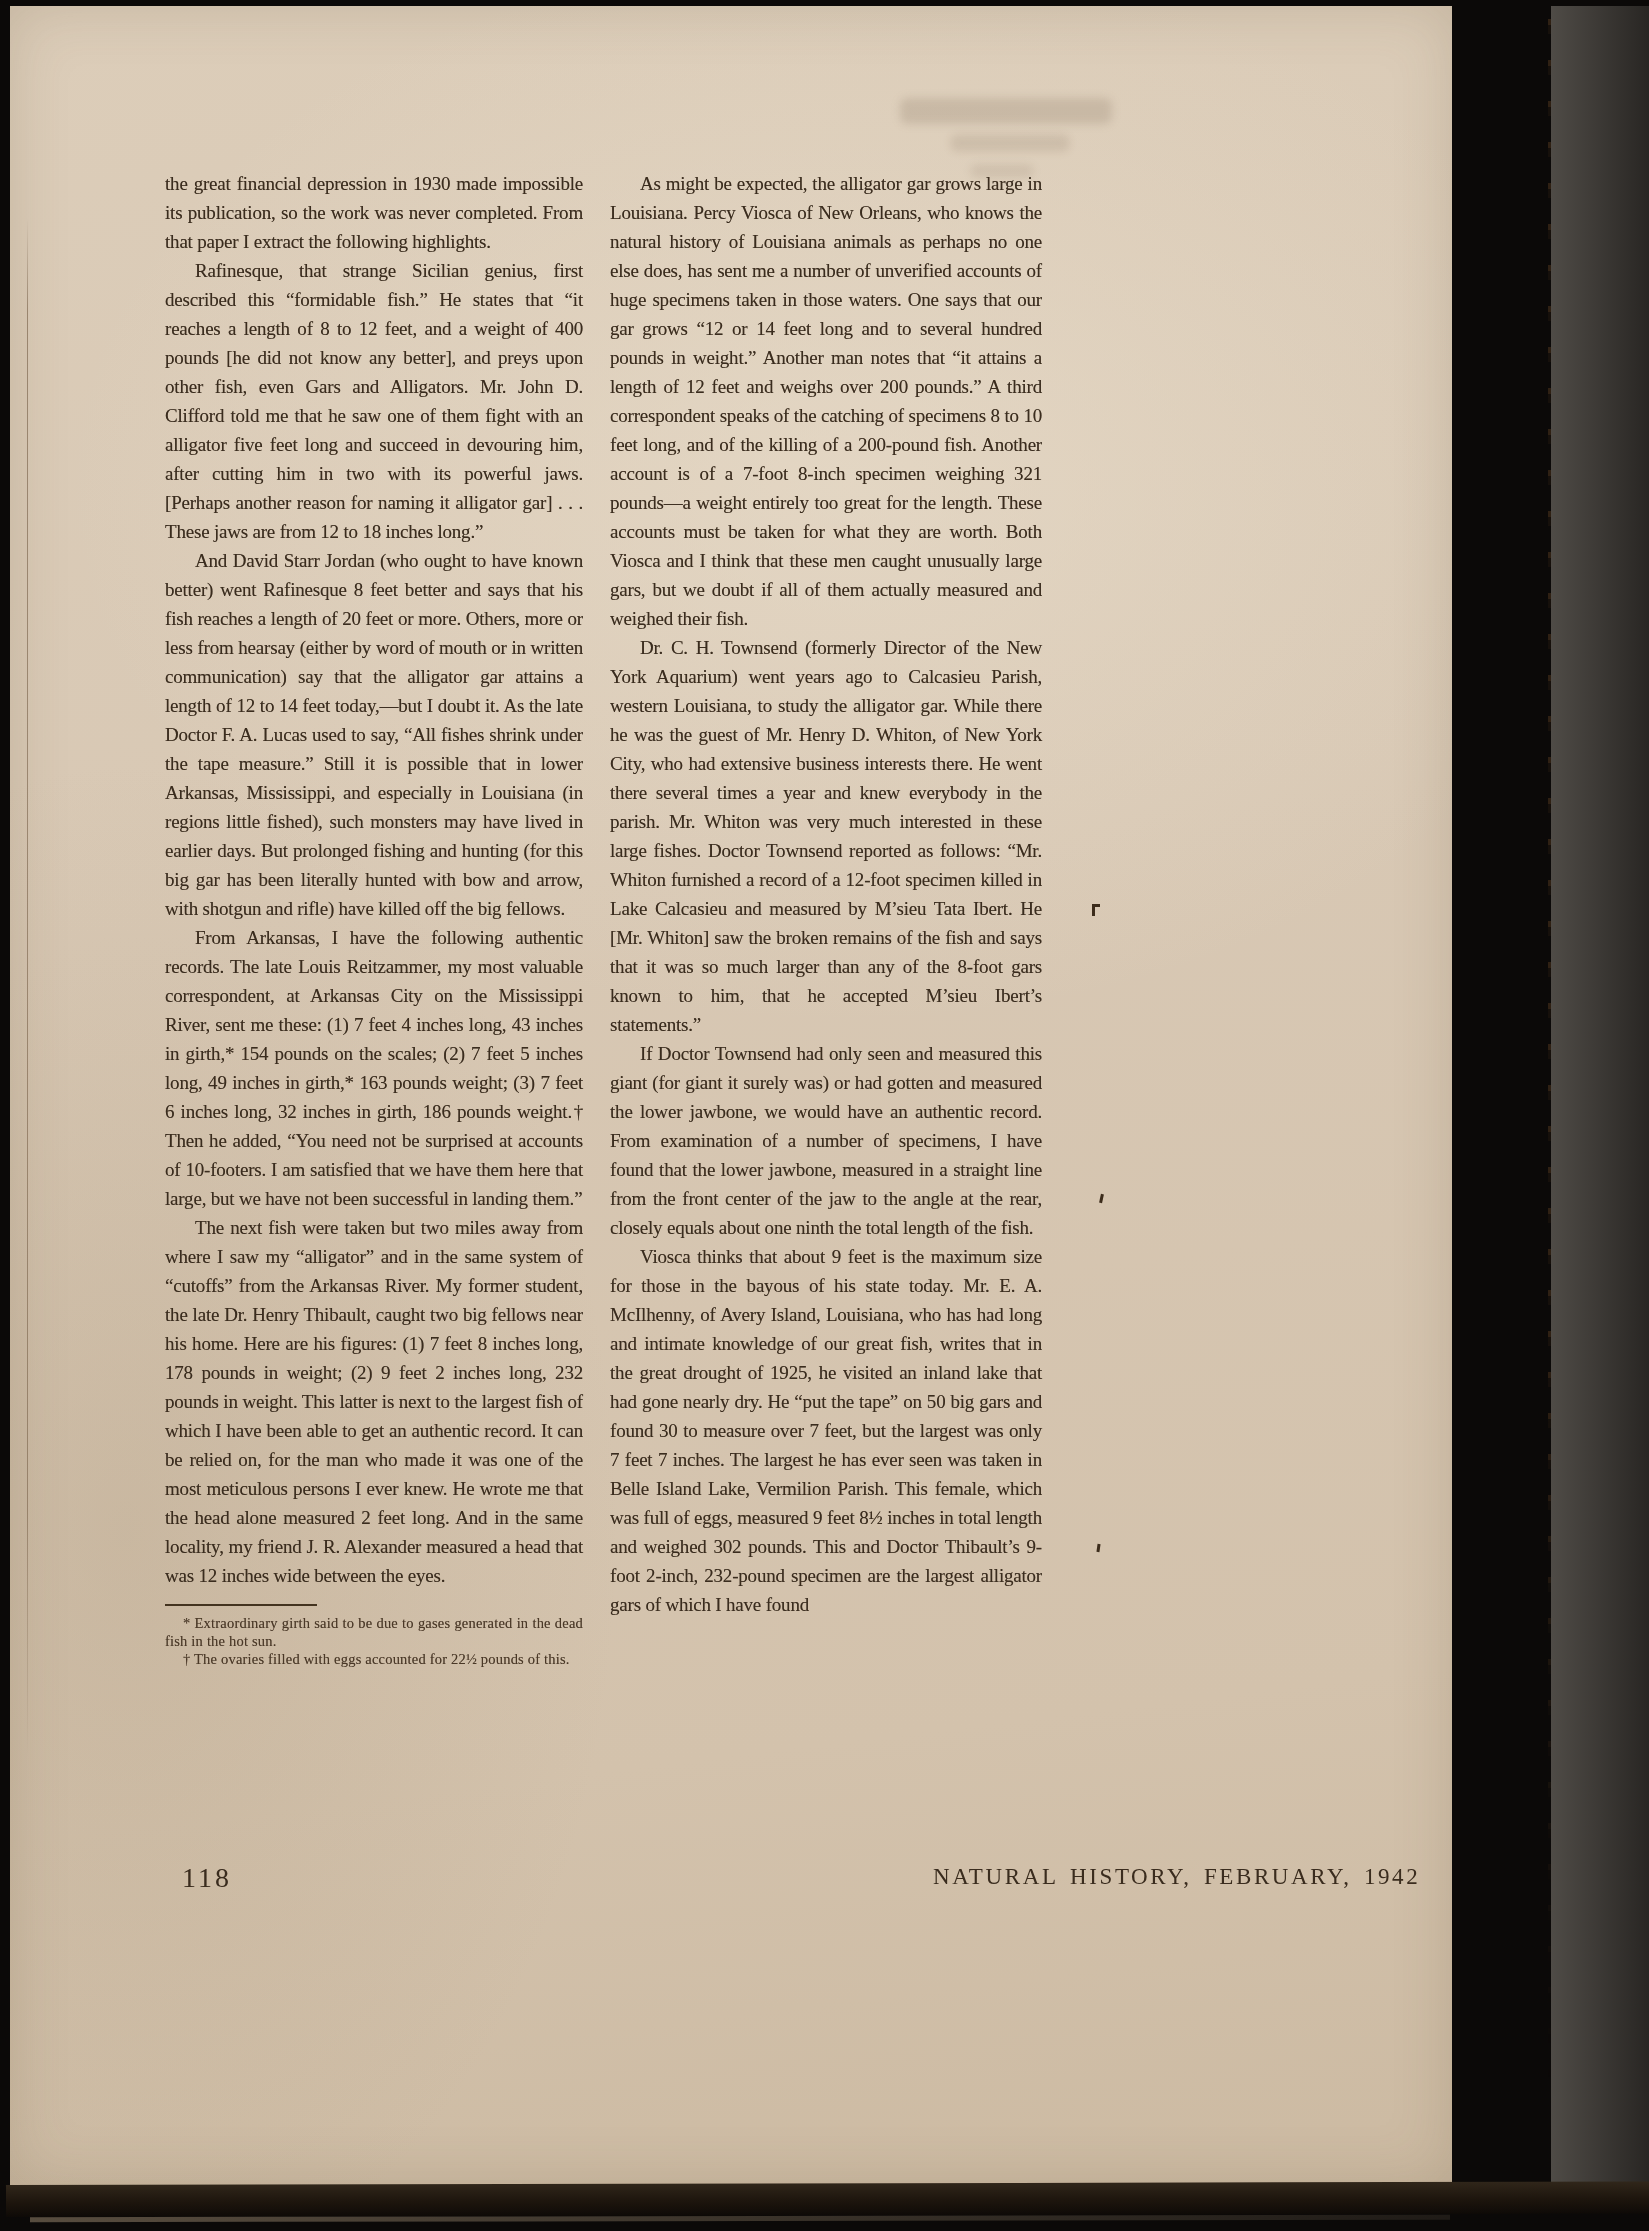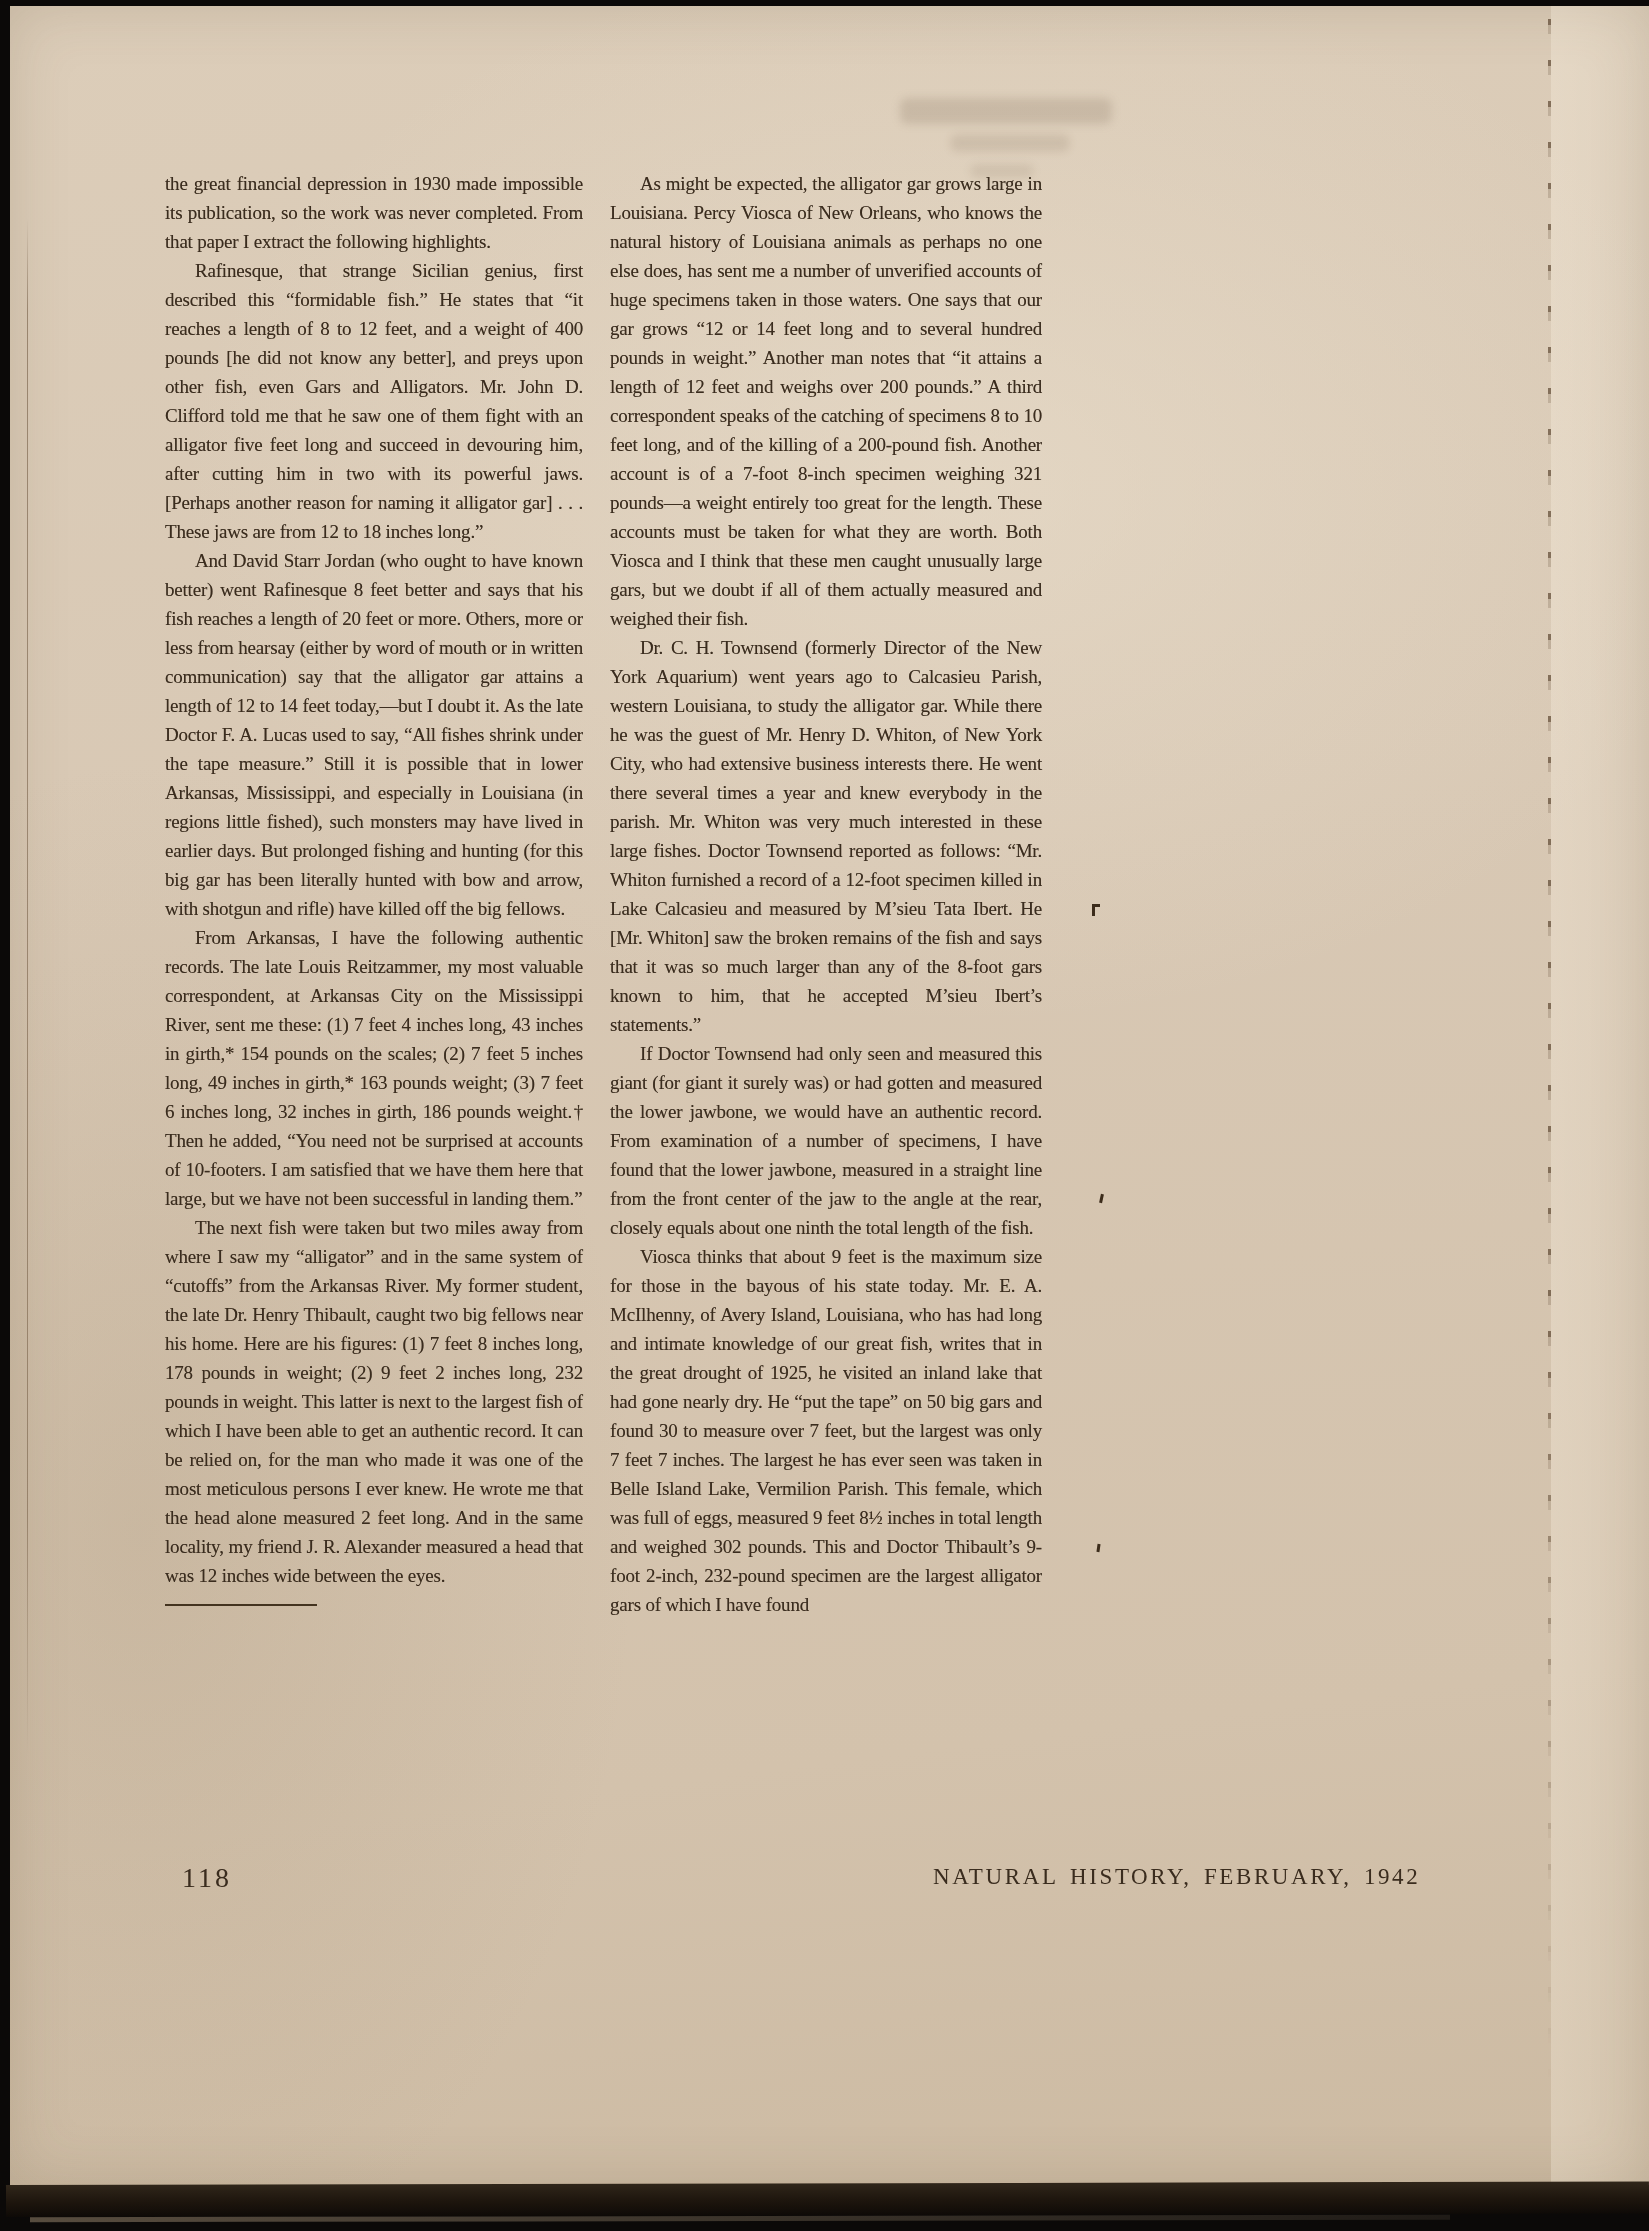--- a/index.html
+++ b/index.html
@@ -12,21 +12,21 @@
   }
   #stage {
     position: relative;
     width: 1649px; height: 2231px;
     background: #0b0908;
   }
   
   #paper {
     position: absolute;
     left: 10px; top: 6px;
-    width: 1639px; height: 2179px;
+    width: 1442px; height: 2179px;
     background:
       radial-gradient(ellipse 1300px 900px at 58% 22%, rgba(235,224,206,.55) 0%, rgba(235,224,206,0) 60%),
       radial-gradient(ellipse 900px 1400px at 8% 70%, rgba(166,146,118,.25) 0%, rgba(166,146,118,0) 55%),
       linear-gradient(173deg, #dccdb9 0%, #d8c8b4 40%, #d3c2ac 78%, #ccbaa2 100%);
     box-shadow: inset 0 0 60px rgba(90,70,45,.18);
   }
   
   #book-edge {
     position: absolute;
     left: 6px; top: 2185px;
@@ -156,20 +156,24 @@
     <div id="speck-3" class="speck"></div>
 
     <div id="col-left" class="col">
 
       <p class="para">the great financial depression in 1930 made impossible its publication, so the work was never completed. From that paper I extract the following highlights.</p>
         <p class="para indent">Rafinesque, that strange Sicilian genius, first described this “formidable fish.” He states that “it reaches a length of 8 to 12 feet, and a weight of 400 pounds [he did not know any better], and preys upon other fish, even Gars and Alligators. Mr. John D. Clifford told me that he saw one of them fight with an alligator five feet long and succeed in devouring him, after cutting him in two with its powerful jaws. [Perhaps another reason for naming it alligator gar] . . . These jaws are from 12 to 18 inches long.”</p>
         <p class="para indent">And David Starr Jordan (who ought to have known better) went Rafinesque 8 feet better and says that his fish reaches a length of 20 feet or more. Others, more or less from hearsay (either by word of mouth or in written communication) say that the alligator gar attains a length of 12 to 14 feet today,—but I doubt it. As the late Doctor F. A. Lucas used to say, “All fishes shrink under the tape measure.” Still it is possible that in lower Arkansas, Mississippi, and especially in Louisiana (in regions little fished), such monsters may have lived in earlier days. But prolonged fishing and hunting (for this big gar has been literally hunted with bow and arrow, with shotgun and rifle) have killed off the big fellows.</p>
         <p class="para indent">From Arkansas, I have the following authentic records. The late Louis Reitzammer, my most valuable correspondent, at Arkansas City on the Mississippi River, sent me these: (1) 7 feet 4 inches long, 43 inches in girth,* 154 pounds on the scales; (2) 7 feet 5 inches long, 49 inches in girth,* 163 pounds weight; (3) 7 feet 6 inches long, 32 inches in girth, 186 pounds weight.† Then he added, “You need not be surprised at accounts of 10-footers. I am satisfied that we have them here that large, but we have not been successful in landing them.”</p>
         <p class="para indent">The next fish were taken but two miles away from where I saw my “alligator” and in the same system of “cutoffs” from the Arkansas River. My former student, the late Dr. Henry Thibault, caught two big fellows near his home. Here are his figures: (1) 7 feet 8 inches long, 178 pounds in weight; (2) 9 feet 2 inches long, 232 pounds in weight. This latter is next to the largest fish of which I have been able to get an authentic record. It can be relied on, for the man who made it was one of the most meticulous persons I ever knew. He wrote me that the head alone measured 2 feet long. And in the same locality, my friend J. R. Alexander measured a head that was 12 inches wide between the eyes.</p>
         <div id="footnote-rule"></div>
+      <div id="footnote-block">
+          <p class="footnote">* Extraordinary girth said to be due to gases generated in the dead fish in the hot sun.</p>
+          <p class="footnote">† The ovaries filled with eggs accounted for 22½ pounds of this.</p>
+        </div>
     </div>
 
     <div id="col-right" class="col">
 
     <p class="para indent">As might be expected, the alligator gar grows large in Louisiana. Percy Viosca of New Orleans, who knows the natural history of Louisiana animals as perhaps no one else does, has sent me a number of unverified accounts of huge specimens taken in those waters. One says that our gar grows “12 or 14 feet long and to several hundred pounds in weight.” Another man notes that “it attains a length of 12 feet and weighs over 200 pounds.” A third correspondent speaks of the catching of specimens 8 to 10 feet long, and of the killing of a 200-pound fish. Another account is of a 7-foot 8-inch specimen weighing 321 pounds—a weight entirely too great for the length. These accounts must be taken for what they are worth. Both Viosca and I think that these men caught unusually large gars, but we doubt if all of them actually measured and weighed their fish.</p>
         <p class="para indent">Dr. C. H. Townsend (formerly Director of the New York Aquarium) went years ago to Calcasieu Parish, western Louisiana, to study the alligator gar. While there he was the guest of Mr. Henry D. Whiton, of New York City, who had extensive business interests there. He went there several times a year and knew everybody in the parish. Mr. Whiton was very much interested in these large fishes. Doctor Townsend reported as follows: “Mr. Whiton furnished a record of a 12-foot specimen killed in Lake Calcasieu and measured by M’sieu Tata Ibert. He [Mr. Whiton] saw the broken remains of the fish and says that it was so much larger than any of the 8-foot gars known to him, that he accepted M’sieu Ibert’s statements.”</p>
         <p class="para indent">If Doctor Townsend had only seen and measured this giant (for giant it surely was) or had gotten and measured the lower jawbone, we would have an authentic record. From examination of a number of specimens, I have found that the lower jawbone, measured in a straight line from the front center of the jaw to the angle at the rear, closely equals about one ninth the total length of the fish.</p>
         <p class="para indent">Viosca thinks that about 9 feet is the maximum size for those in the bayous of his state today. Mr. E. A. McIlhenny, of Avery Island, Louisiana, who has had long and intimate knowledge of our great fish, writes that in the great drought of 1925, he visited an inland lake that had gone nearly dry. He “put the tape” on 50 big gars and found 30 to measure over 7 feet, but the largest was only 7 feet 7 inches. The largest he has ever seen was taken in Belle Island Lake, Vermilion Parish. This female, which was full of eggs, measured 9 feet 8½ inches in total length and weighed 302 pounds. This and Doctor Thibault’s 9-foot 2-inch, 232-pound specimen are the largest alligator gars of which I have found</p>
       </div>
 

